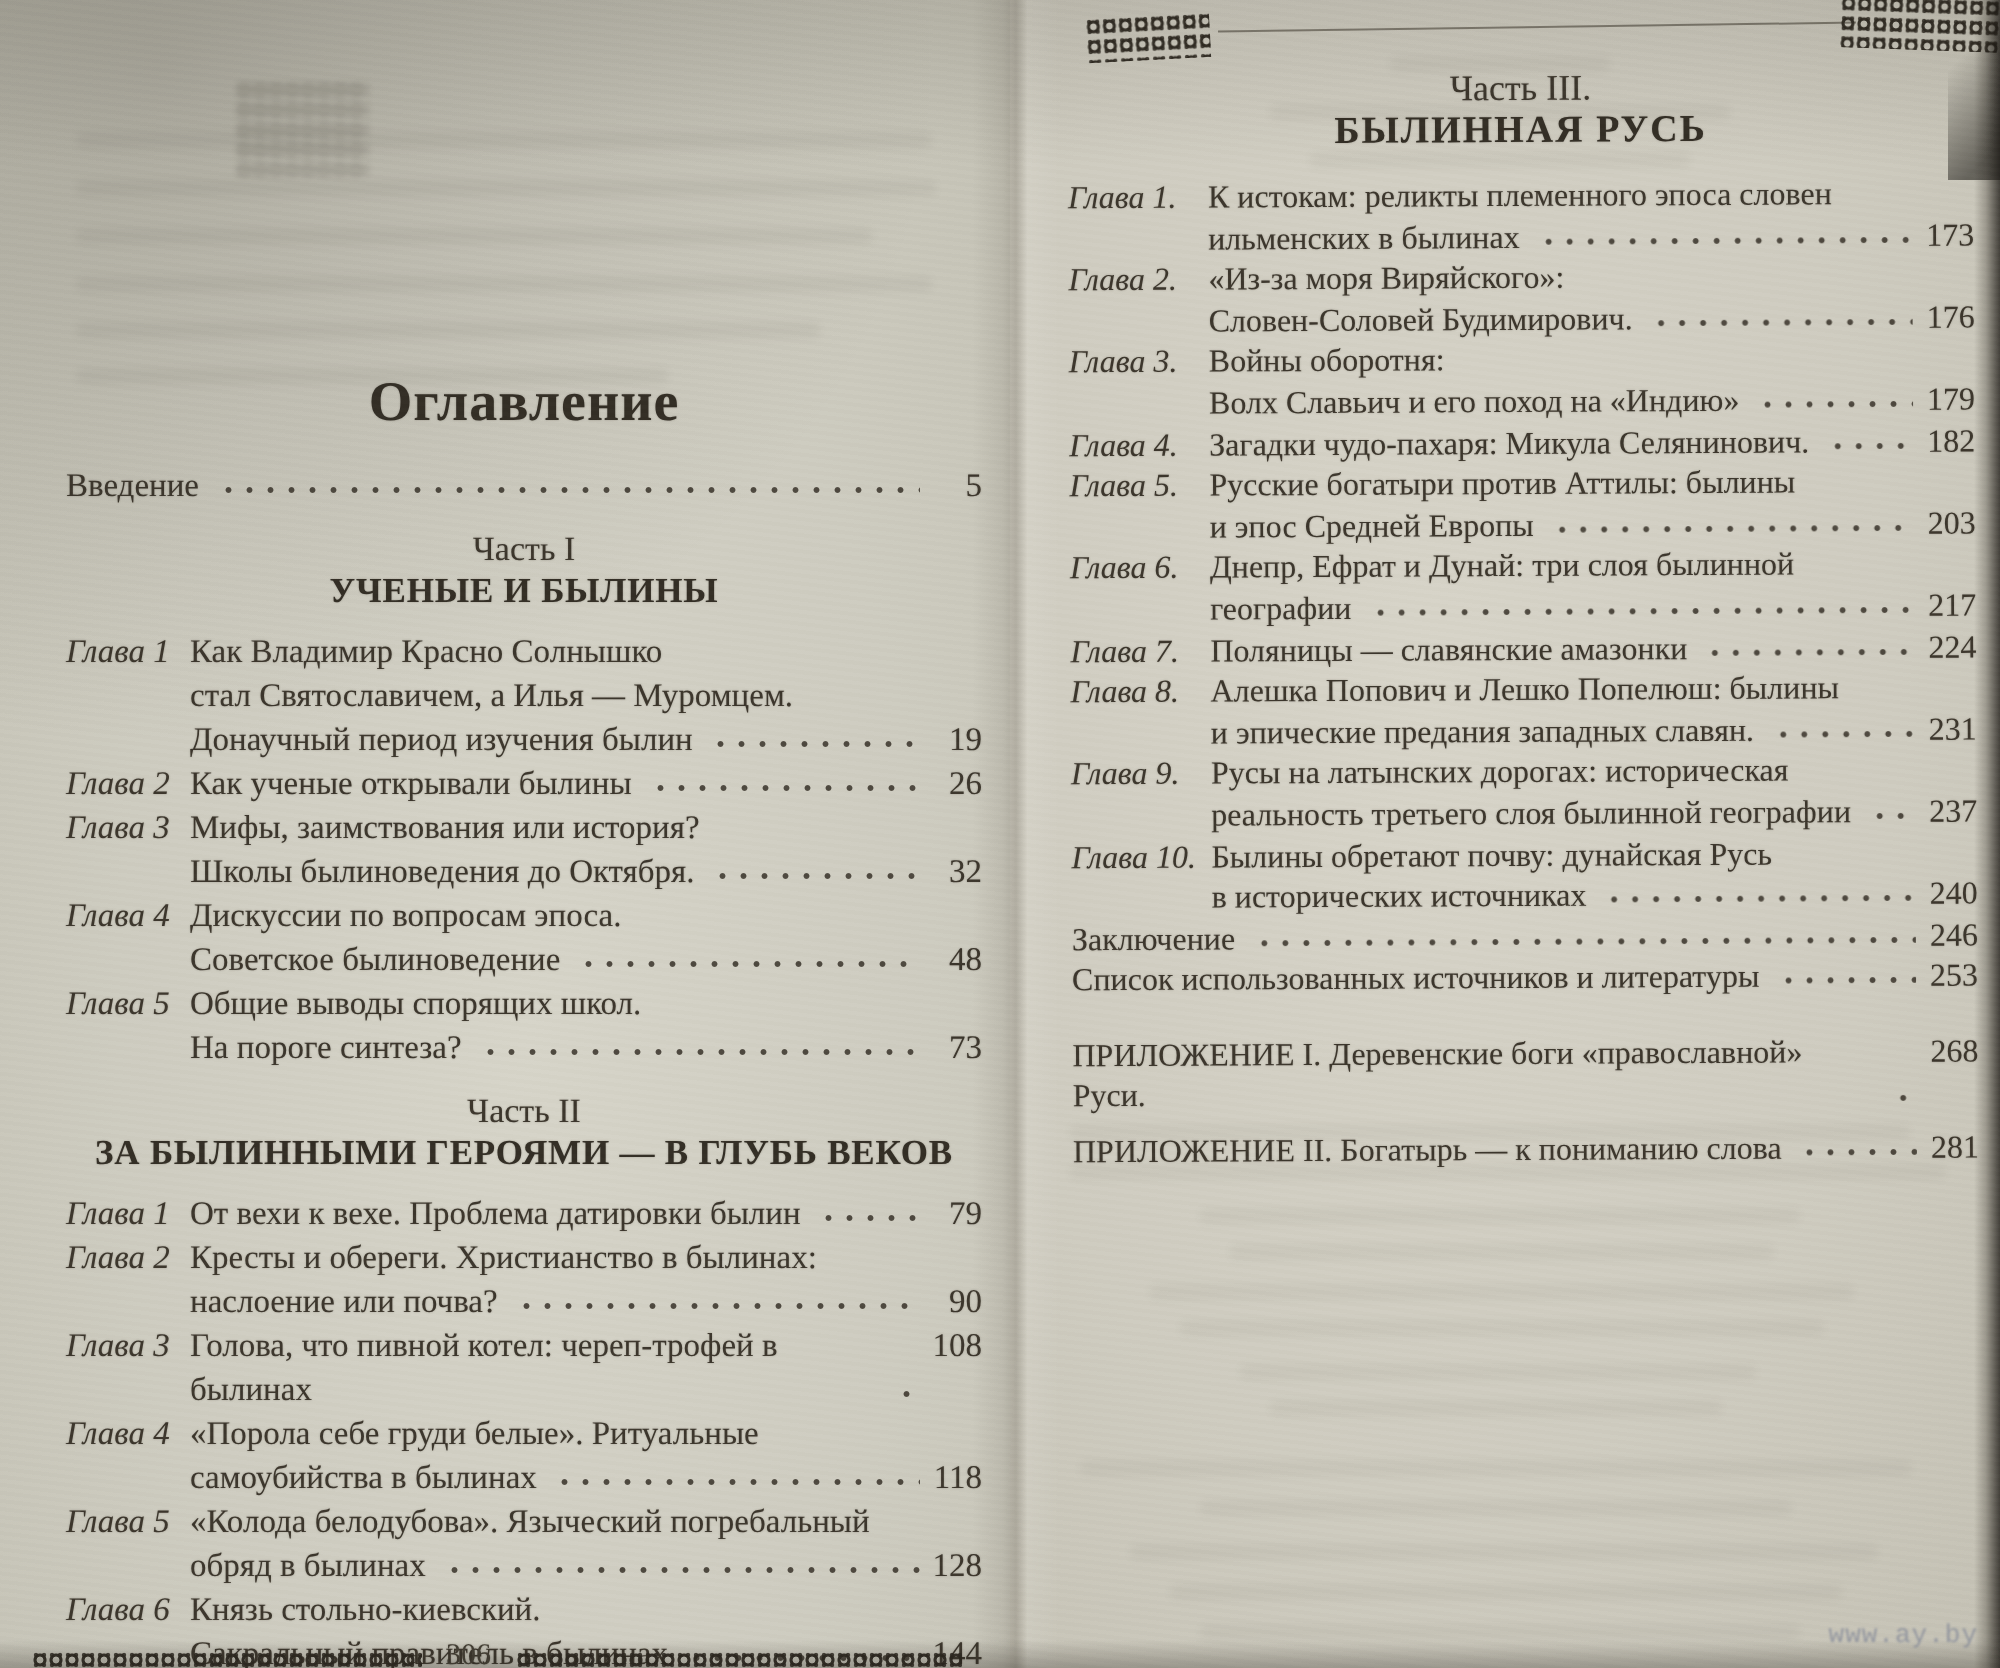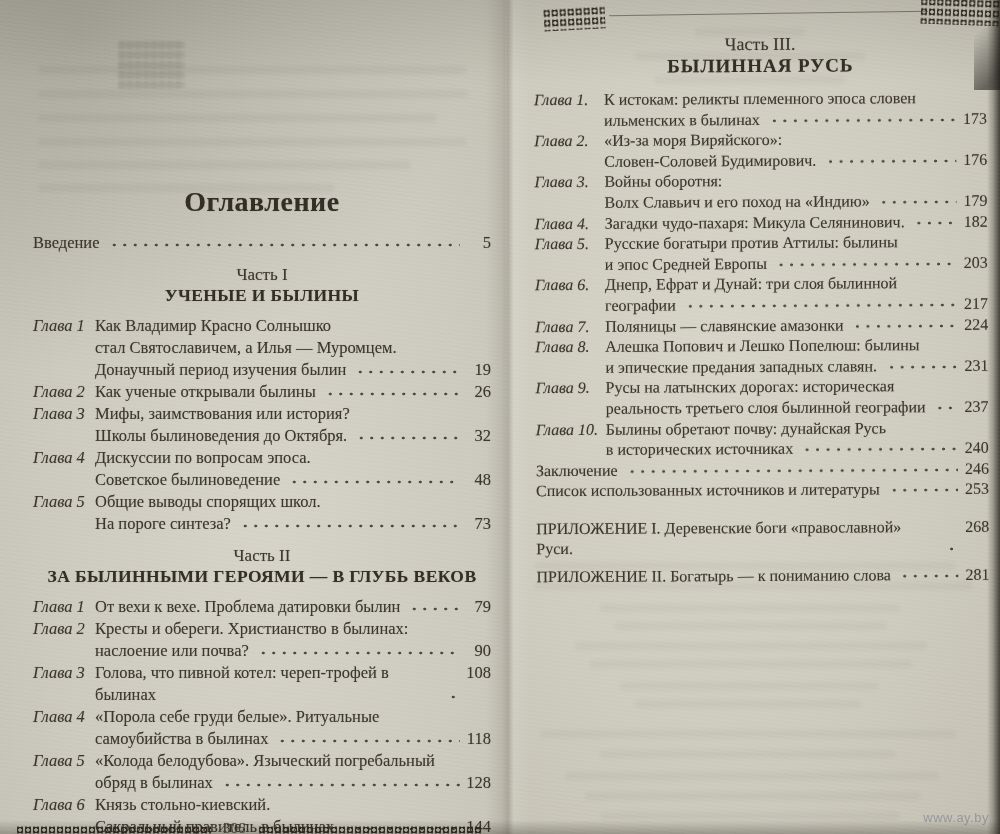--- a/index.html
+++ b/index.html
@@ -69,21 +69,21 @@
     background:linear-gradient(135deg, rgba(20,18,14,0) 30%, rgba(20,18,14,0.55) 85%);}
   .edge-bottom{position:absolute;left:0;right:0;bottom:0;height:14px;z-index:6;pointer-events:none;
     background:linear-gradient(0deg, rgba(40,36,30,0.30), rgba(40,36,30,0) 100%);}
   .vignette{position:absolute;inset:0;z-index:6;pointer-events:none;
     background:
       linear-gradient(180deg, rgba(50,46,38,0.12), rgba(50,46,38,0) 10%),
       radial-gradient(ellipse at 8% 4%, rgba(45,41,34,0.18), rgba(45,41,34,0) 30%);}
   .grain{position:absolute;inset:0;z-index:7;pointer-events:none;opacity:0.5;
     background:repeating-linear-gradient(7deg, rgba(255,255,255,0.02) 0 2px, rgba(0,0,0,0.02) 2px 4px);}
   .watermark{position:absolute;right:11px;bottom:9px;z-index:8;
-    font-family:Liberation Sans, sans-serif;font-size:13px;
+    font-family:Liberation Mono, monospace;font-size:13px;
     color:rgba(105,115,140,0.55);filter:blur(0.4px);text-shadow:none;letter-spacing:0.5px;}
 </style>
 </head>
 <body>
 
 <div class="photo">
 
   <div class="page page-left pl">
     <div id="ghost-left">
         <div class="ghost" style="left: 38px; top: 66px; width: 428px; height: 8px; opacity: 0.11;"></div>

